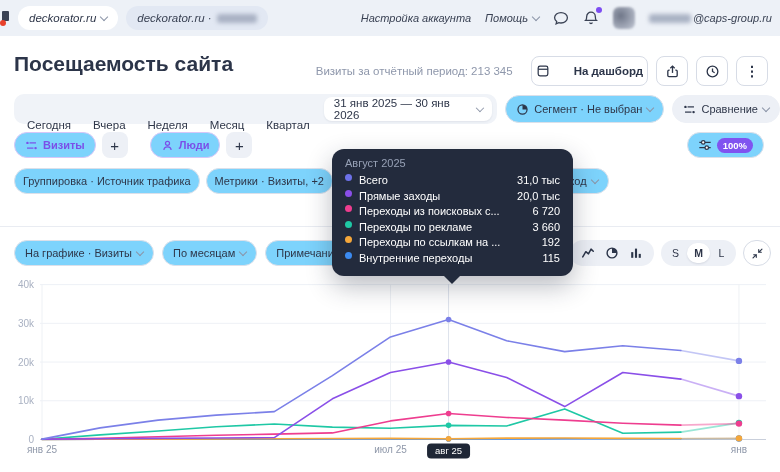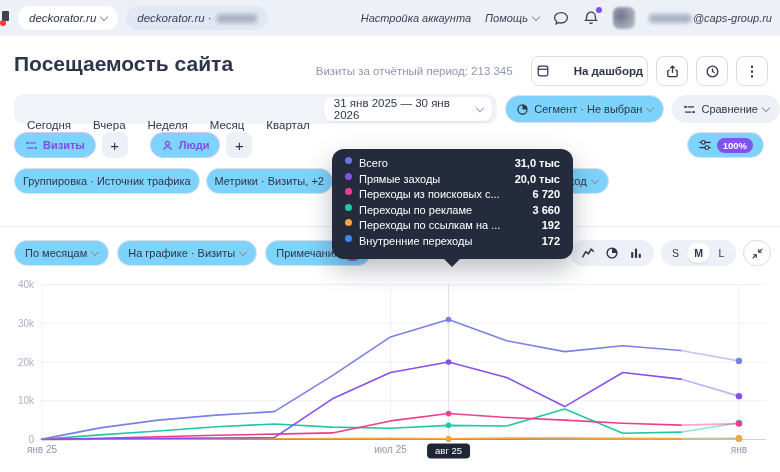--- a/index.html
+++ b/index.html
@@ -61,21 +61,21 @@
   .sml span.active { background:#fff; font-weight:600; box-shadow:0 1px 2px rgba(40,50,80,.12); }
   .roundbtn { width:28px; height:26px; border-radius:14px; background:#fff; border:1px solid #d7dce6;
               display:inline-flex; align-items:center; justify-content:center; }
   
   .tooltip { position:absolute; left:332px; top:149px; width:241px; background:#232b3d; border-radius:12px;
              padding:8px 13px 9px; z-index:20; box-shadow:0 10px 26px rgba(25,33,53,.3); }
   .tt-title { color:#97a1b6; font-size:11px; margin-bottom:5px; }
   .tt-row { display:flex; align-items:flex-start; gap:7px; height:15.5px; font-size:11px; color:#fff; }
   .tt-dot { width:7px; height:7px; border-radius:50%; flex:none; }
   .tt-label { flex:1; overflow:hidden; white-space:nowrap; }
-  .tt-value { font-weight:700; }
+  .tt-value { font-weight:400; }
   .tt-arrow { position:absolute; left:112px; bottom:-8px; width:0; height:0;
               border:8px solid transparent; border-top:8px solid #232b3d; border-bottom:none; }
   .frag-pill { position:absolute; left:552px; top:168px; z-index:1; }
   
   .chart-svg { position:absolute; left:0; top:278px; }
 </style>
 </head>
 <body>
 
 <div class="screen">
@@ -237,25 +237,25 @@
 
   <span class="pill frag-pill">
     <span>еход</span>
     <span class="chev"></span>
   </span>
 
   <div class="divider"></div>
 
   <div class="row" style="top:240px; gap:8px;">
     <span class="pill">
+      <span>На графике · Визиты</span>
+      <span class="chev"></span>
+    </span>
+    <span class="pill">
       <span>По месяцам</span>
-      <span class="chev"></span>
-    </span>
-    <span class="pill">
-      <span>На графике · Визиты</span>
       <span class="chev"></span>
     </span>
     <span class="pill">
       <span>Примечания</span>
       <span class="notes-badge">5</span>
     </span>
   </div>
   <div class="chart-right">
     <span class="icons-pill">
       <span class="icon">
@@ -330,20 +330,21 @@
       <circle cx="448.56" cy="41.468" r="2.8" fill="#7b80e8"></circle>
       <circle cx="738.96" cy="82.8984" r="3.2" fill="#7b80e8"></circle>
       <text x="42" y="175" text-anchor="middle" fill="#8e97a9" font-size="10" font-family="&quot;Liberation Sans&quot;, sans-serif">янв 25</text>
       <text x="390.48" y="175" text-anchor="middle" fill="#8e97a9" font-size="10" font-family="&quot;Liberation Sans&quot;, sans-serif">июл 25</text>
       <text x="738.96" y="175" text-anchor="middle" fill="#8e97a9" font-size="10" font-family="&quot;Liberation Sans&quot;, sans-serif">янв</text>
       <rect x="427.06" y="165.5" width="43" height="15" rx="4" fill="#1f2736"></rect>
       <text x="448.56" y="176.3" text-anchor="middle" fill="#ffffff" font-size="9.5" font-family="&quot;Liberation Sans&quot;, sans-serif">авг 25</text>
     </svg>
 
   <div class="tooltip">
+    <div class="tt-title">Август 2025</div>
     <div id="tt-rows">
         <div class="tt-row">
           <span class="tt-dot" style="background:#6d71e8"></span>
           <span class="tt-label">Всего</span>
           <span class="tt-value">31,0 тыс</span>
         </div>
         <div class="tt-row">
           <span class="tt-dot" style="background:#8a4fe8"></span>
           <span class="tt-label">Прямые заходы</span>
           <span class="tt-value">20,0 тыс</span>
@@ -359,19 +360,19 @@
           <span class="tt-value">3 660</span>
         </div>
         <div class="tt-row">
           <span class="tt-dot" style="background:#f5a73b"></span>
           <span class="tt-label">Переходы по ссылкам на ...</span>
           <span class="tt-value">192</span>
         </div>
         <div class="tt-row">
           <span class="tt-dot" style="background:#3b8af0"></span>
           <span class="tt-label">Внутренние переходы</span>
-          <span class="tt-value">172</span>
+          <span class="tt-value">115</span>
         </div>
       </div>
     <div class="tt-arrow"></div>
   </div>
 
 </div>
 
 </body></html>

